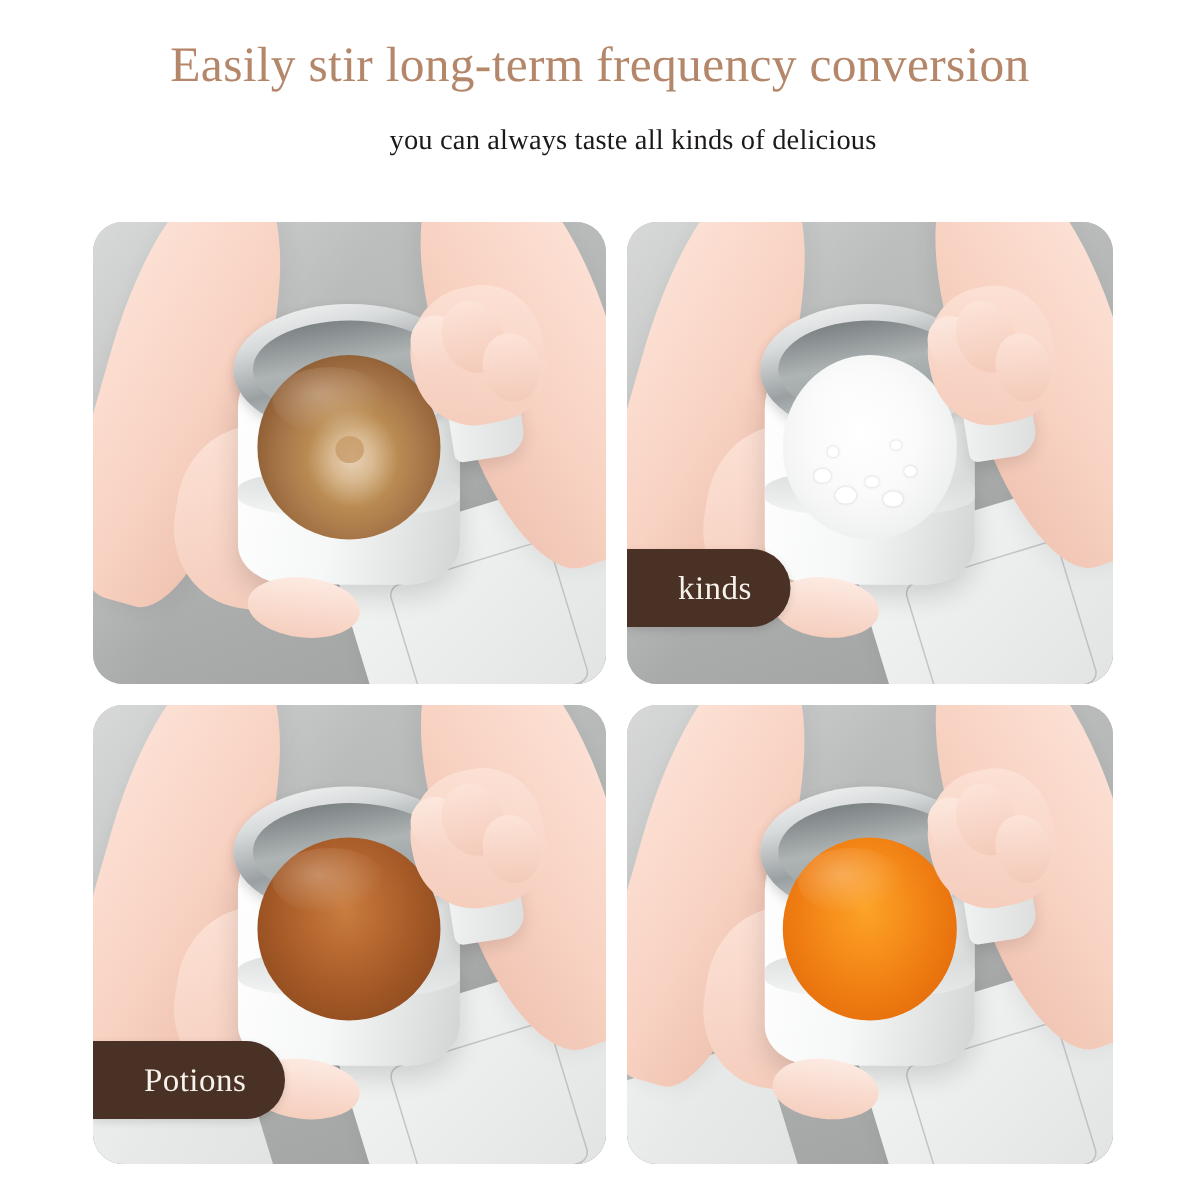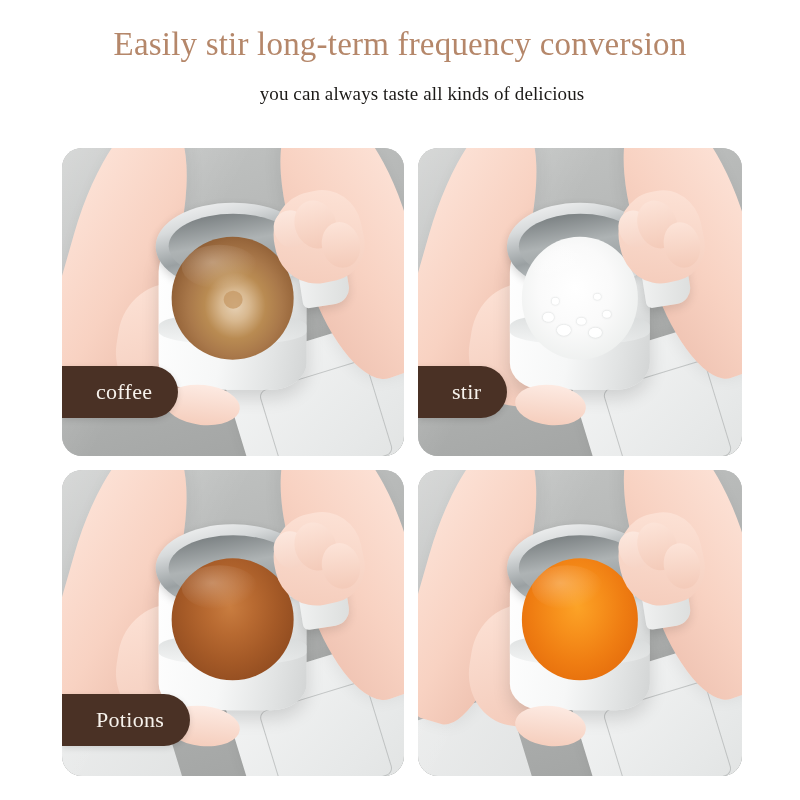--- a/index.html
+++ b/index.html
@@ -268,21 +268,20 @@
                 <i class="s4"></i>
             </div>
           </div>
         </div>
         <div class="hand-r"></div>
         <div class="thumb"></div>
         <div class="finger f1"></div>
         <div class="finger f2"></div>
         <div class="palm-f"></div>
       </div>
-      <div class="badge row1">coffee</div>
     </div>
 
     <div class="panel">
       <div class="scene">
         <div class="desk"></div>
         <div class="tray"></div>
         <div class="sheen"></div>
         <div class="arm arm-l"></div>
         <div class="arm arm-r"></div>
         <div class="palm-l"></div>
@@ -304,21 +303,21 @@
               <i style="left:62%;top:46%;width:6%;height:5%"></i>
             </div>
           </div>
         </div>
         <div class="hand-r"></div>
         <div class="thumb"></div>
         <div class="finger f1"></div>
         <div class="finger f2"></div>
         <div class="palm-f"></div>
       </div>
-      <div class="badge row1">stir</div>
+      <div class="badge row1">kinds</div>
     </div>
 
     <div class="panel">
       <div class="scene">
         <div class="desk"></div>
         <div class="tray"></div>
         <div class="tray2"></div>
         <div class="sheen"></div>
         <div class="arm arm-l"></div>
         <div class="arm arm-r"></div>

